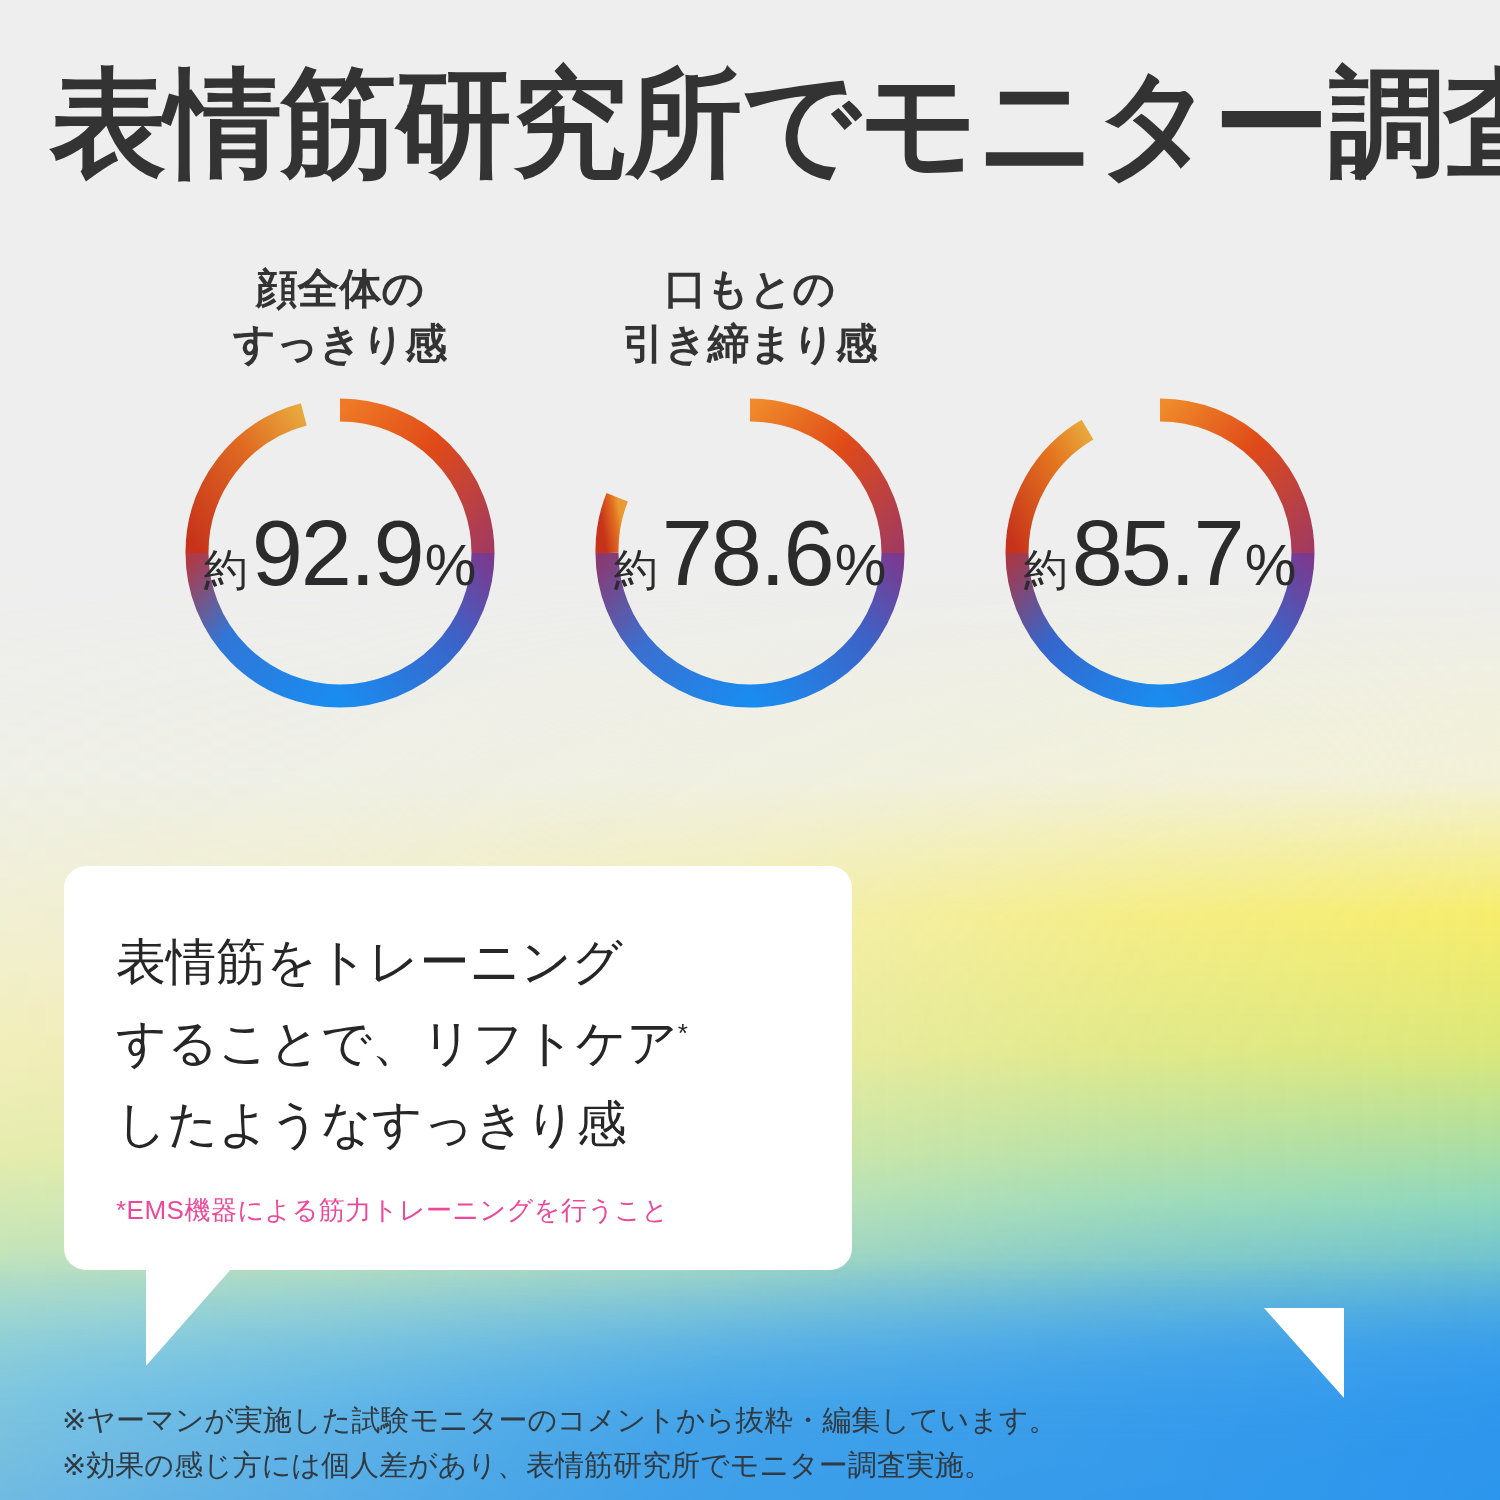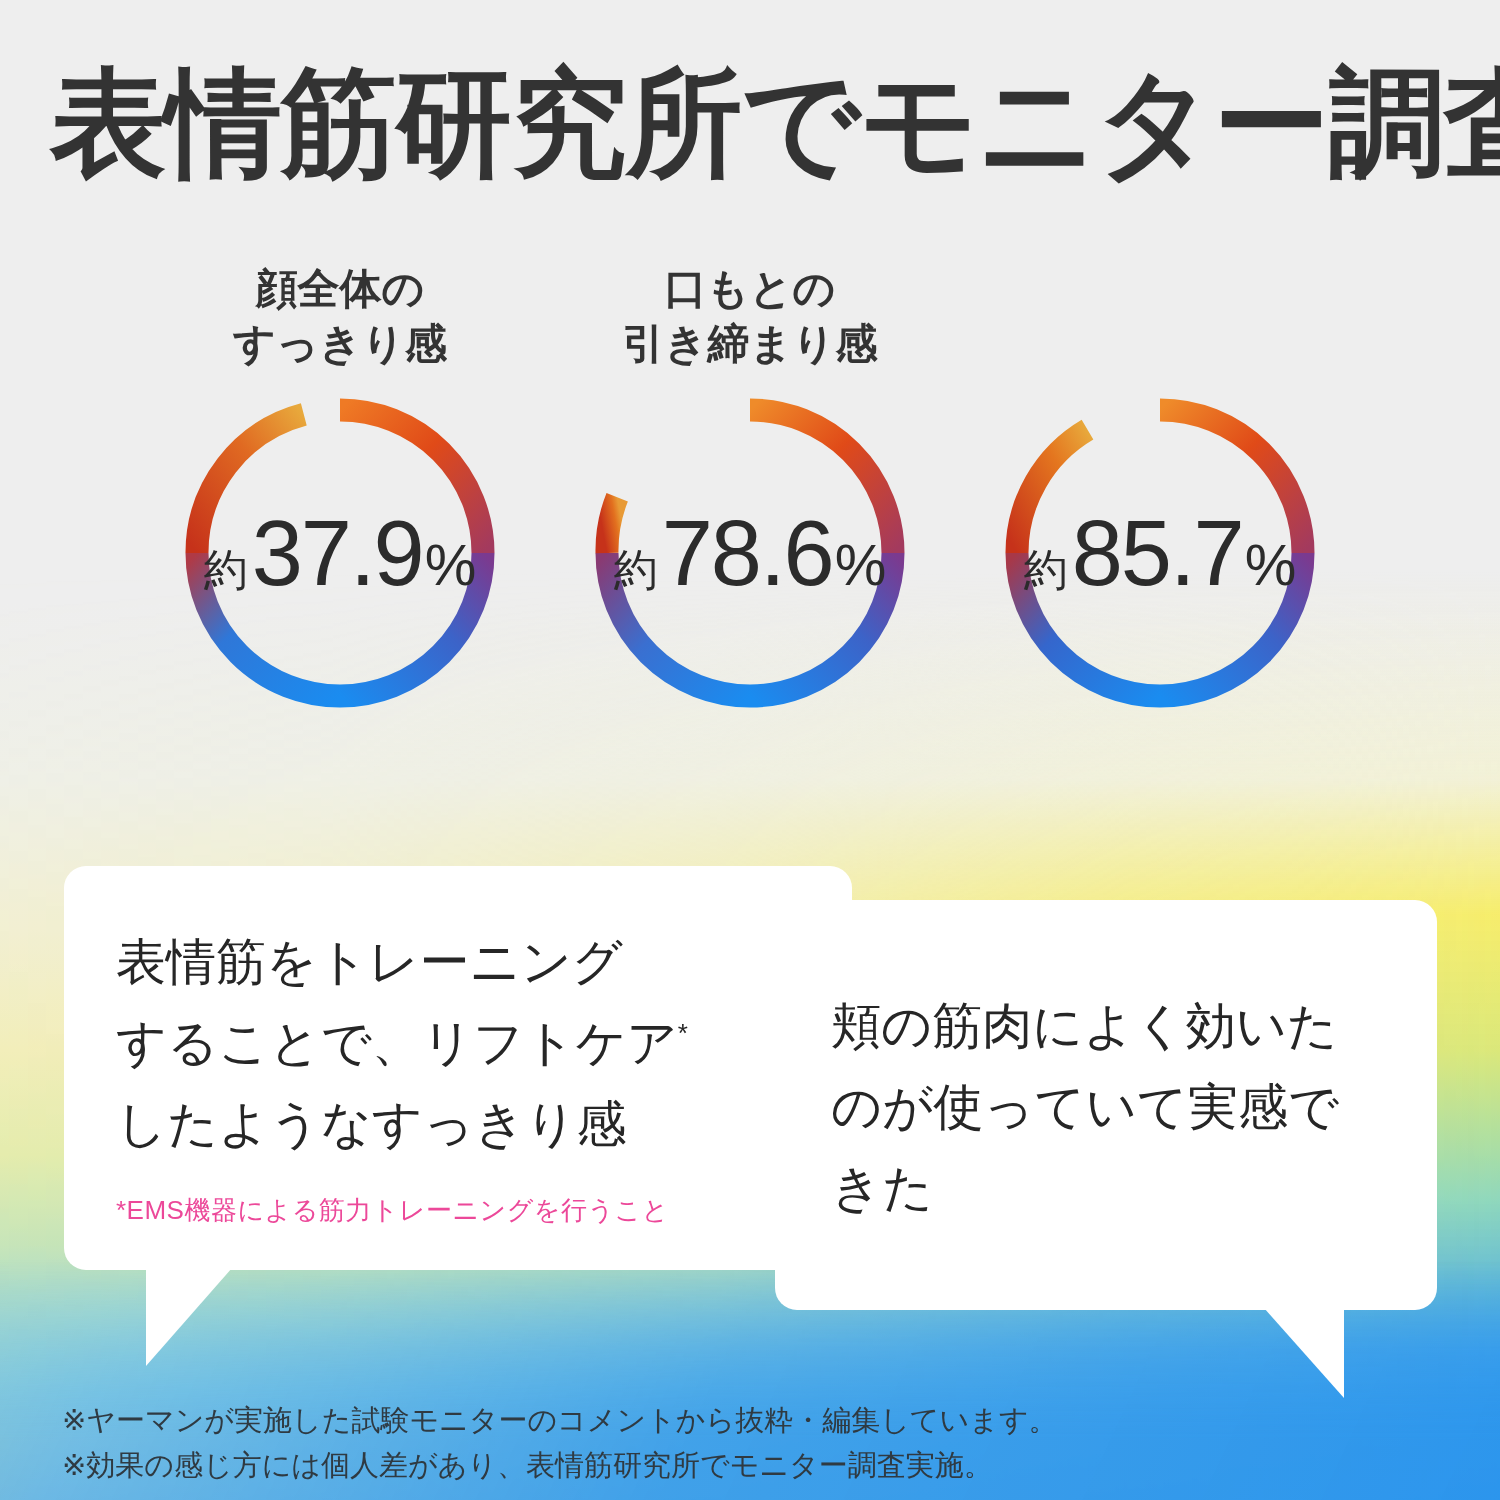--- a/index.html
+++ b/index.html
@@ -244,21 +244,21 @@
           </defs>
           <g fill="none" stroke-width="23" stroke-linecap="butt">
             <path d="M 165 22 A 143 143 0 0 1 308 165" stroke="url(#g1b)"></path>
             <path d="M 308 165 A 143 143 0 0 1 165 308" stroke="url(#g1c)"></path>
             <path d="M 165 308 A 143 143 0 0 1 22 165" stroke="url(#g1d)"></path>
             <path d="M 22 165 A 143 143 0 0 1 128.8 26.3" stroke="url(#g1e)"></path>
           </g>
         </svg>
         <div class="donut-value">
           <span class="v-approx">約</span>
-          <span class="v-num">37.9</span>
+          <span class="v-num">92.9</span>
           <span class="v-pct">%</span>
         </div>
       </div>
     </div>
 
     <div class="stat">
       <div class="stat-label">口もとの
 引き締まり感</div>
       <div class="donut-wrap">
         <svg width="330" height="330" viewBox="0 0 330 330">
@@ -342,25 +342,20 @@
   </div>
 
   <div class="bubble" id="bubble-1">
     <div class="bubble-text"><span>表情筋をトレーニング
 することで、リフトケア</span><span class="sup-star">*</span><span>
 したようなすっきり感</span></div>
     <div class="bubble-note">*EMS機器による筋力トレーニングを行うこと</div>
   </div>
   <div class="tail" id="tail-1"></div>
 
-  <div class="bubble" id="bubble-2">
-    <div class="bubble-text">頬の筋肉によく効いた
-のが使っていて実感で
-きた</div>
-  </div>
   <div class="tail" id="tail-2"></div>
 
   <div class="disclaimers">
     <div>※ヤーマンが実施した試験モニターのコメントから抜粋・編集しています。</div>
     <div>※効果の感じ方には個人差があり、表情筋研究所でモニター調査実施。</div>
   </div>
 
 </div>
 
 </body></html>

